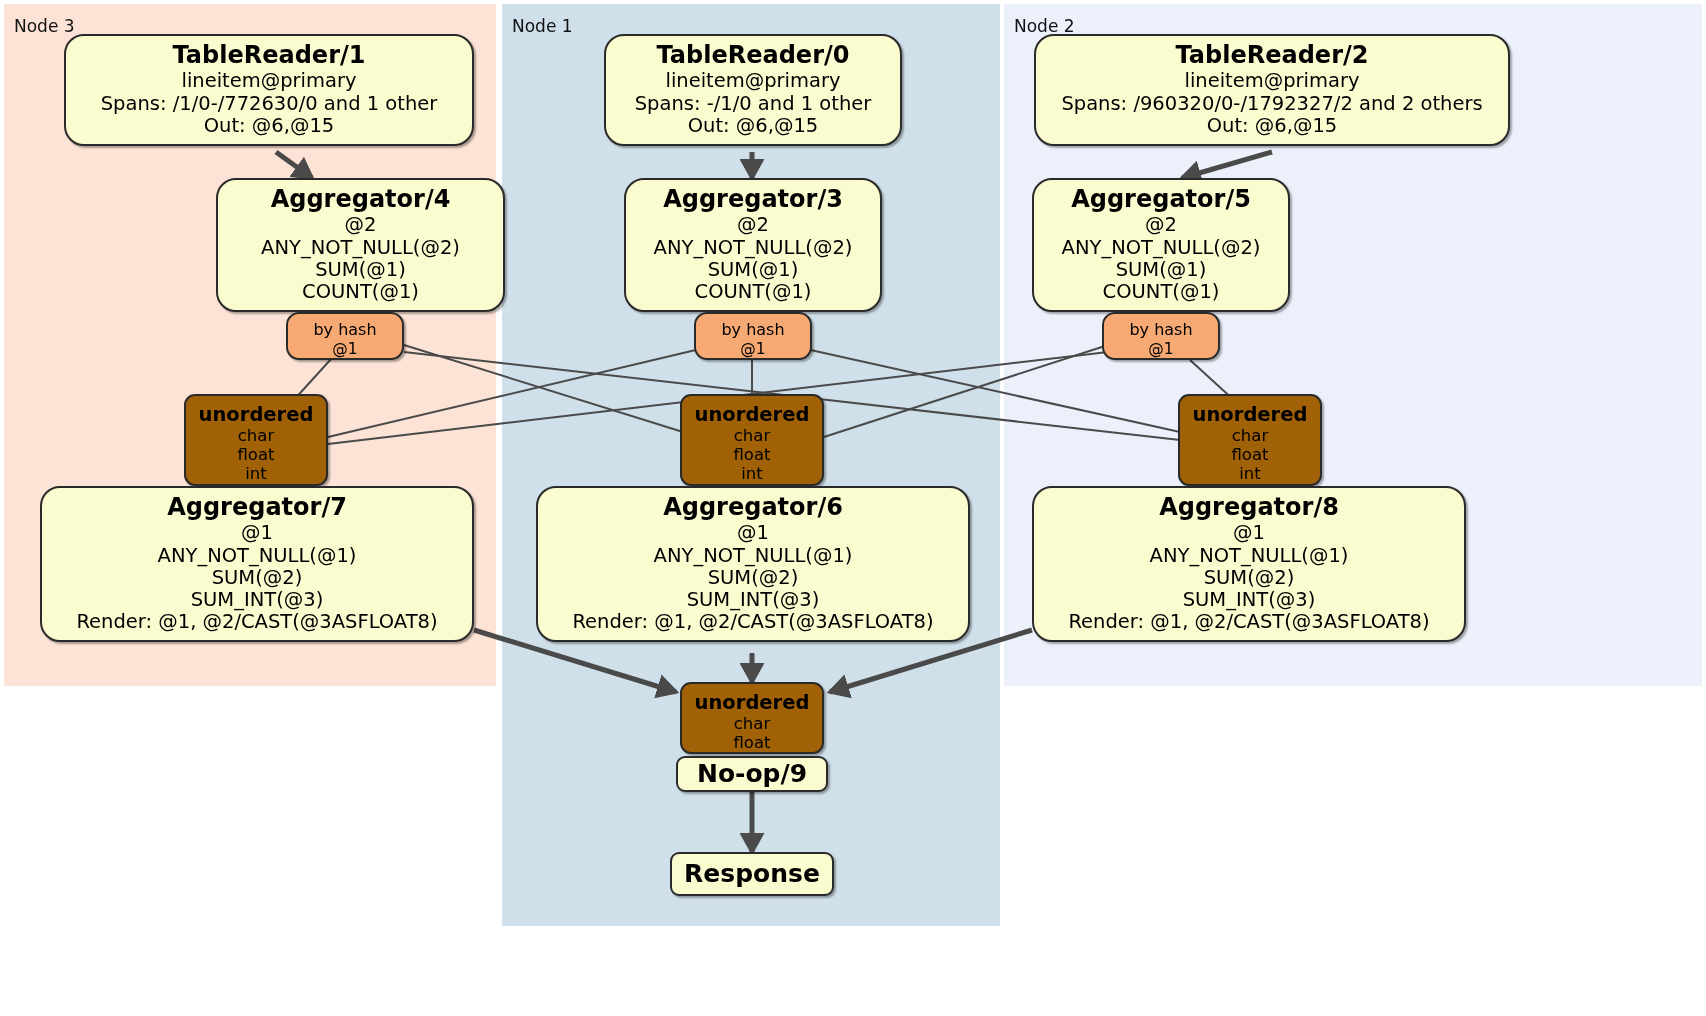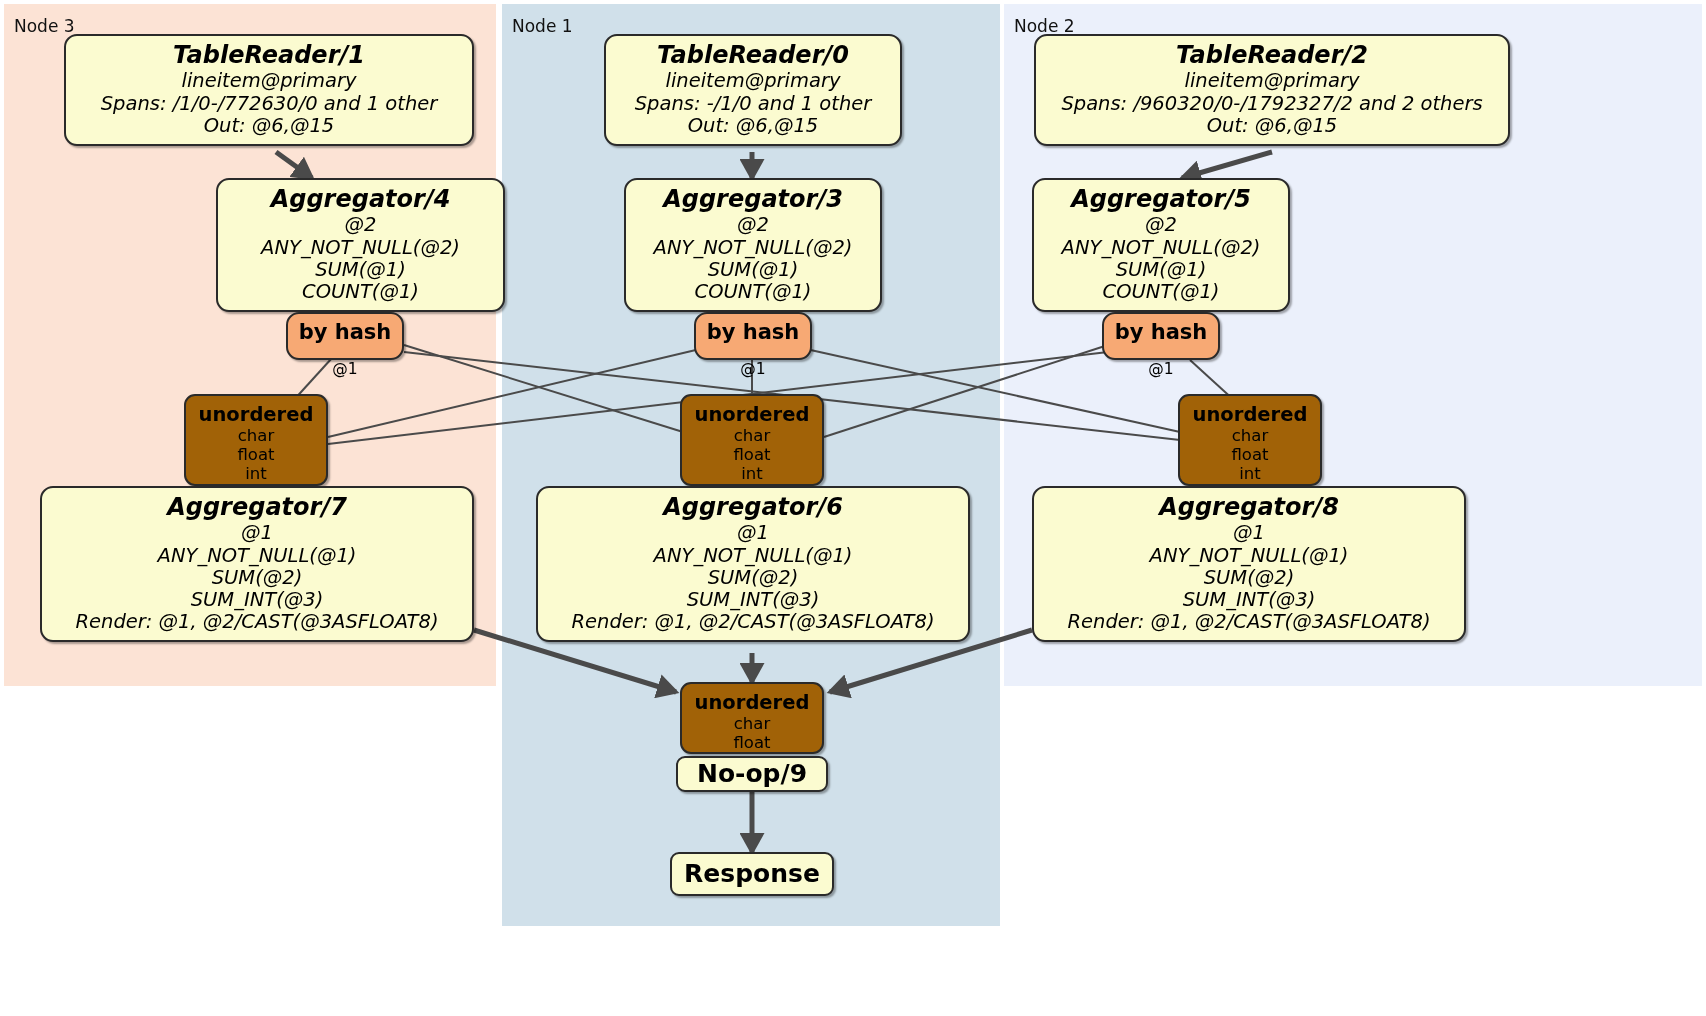--- a/index.html
+++ b/index.html
@@ -55,25 +55,24 @@
   .box {
     position: absolute;
     box-sizing: border-box;
     text-align: center;
     color: #000000;
     line-height: 1.14;
   }
   .proc {
     background: #fbfbd0;
     border: 2px solid #2a2a2a;
-    border-radius: 13px;
+    border-radius: 20px;
     box-shadow: 2px 2px 2px rgba(0,0,0,0.33);
     padding: 6px 10px 7px 10px;
     font-size: 19.5px;
-    font-style: italic;
   }
   .proc .title {
     font-weight: bold;
     font-size: 24px;
     display: block;
     margin-bottom: 1px;
   }
   .proc .line {
     display: block;
     white-space: nowrap;
@@ -82,23 +81,23 @@
   .router {
     background: #f7a974;
     border: 2px solid #2a2a2a;
     border-radius: 13px;
     box-shadow: 2px 2px 2px rgba(0,0,0,0.33);
     font-size: 15.5px;
     padding-top: 7px;
   }
   .router .title {
     display: block;
-    font-weight: bold;
-    font-size: 21px;
-    margin-bottom: 16px;
+    font-weight: normal;
+    font-size: 16px;
+    margin-bottom: 2px;
   }
   .router .line { display: block; }
 
   .receiver {
     background: #a16207;
     border: 2px solid #2a2a2a;
     border-radius: 11px;
     box-shadow: 2px 2px 2px rgba(0,0,0,0.33);
     font-size: 16.5px;
     padding-top: 8px;

